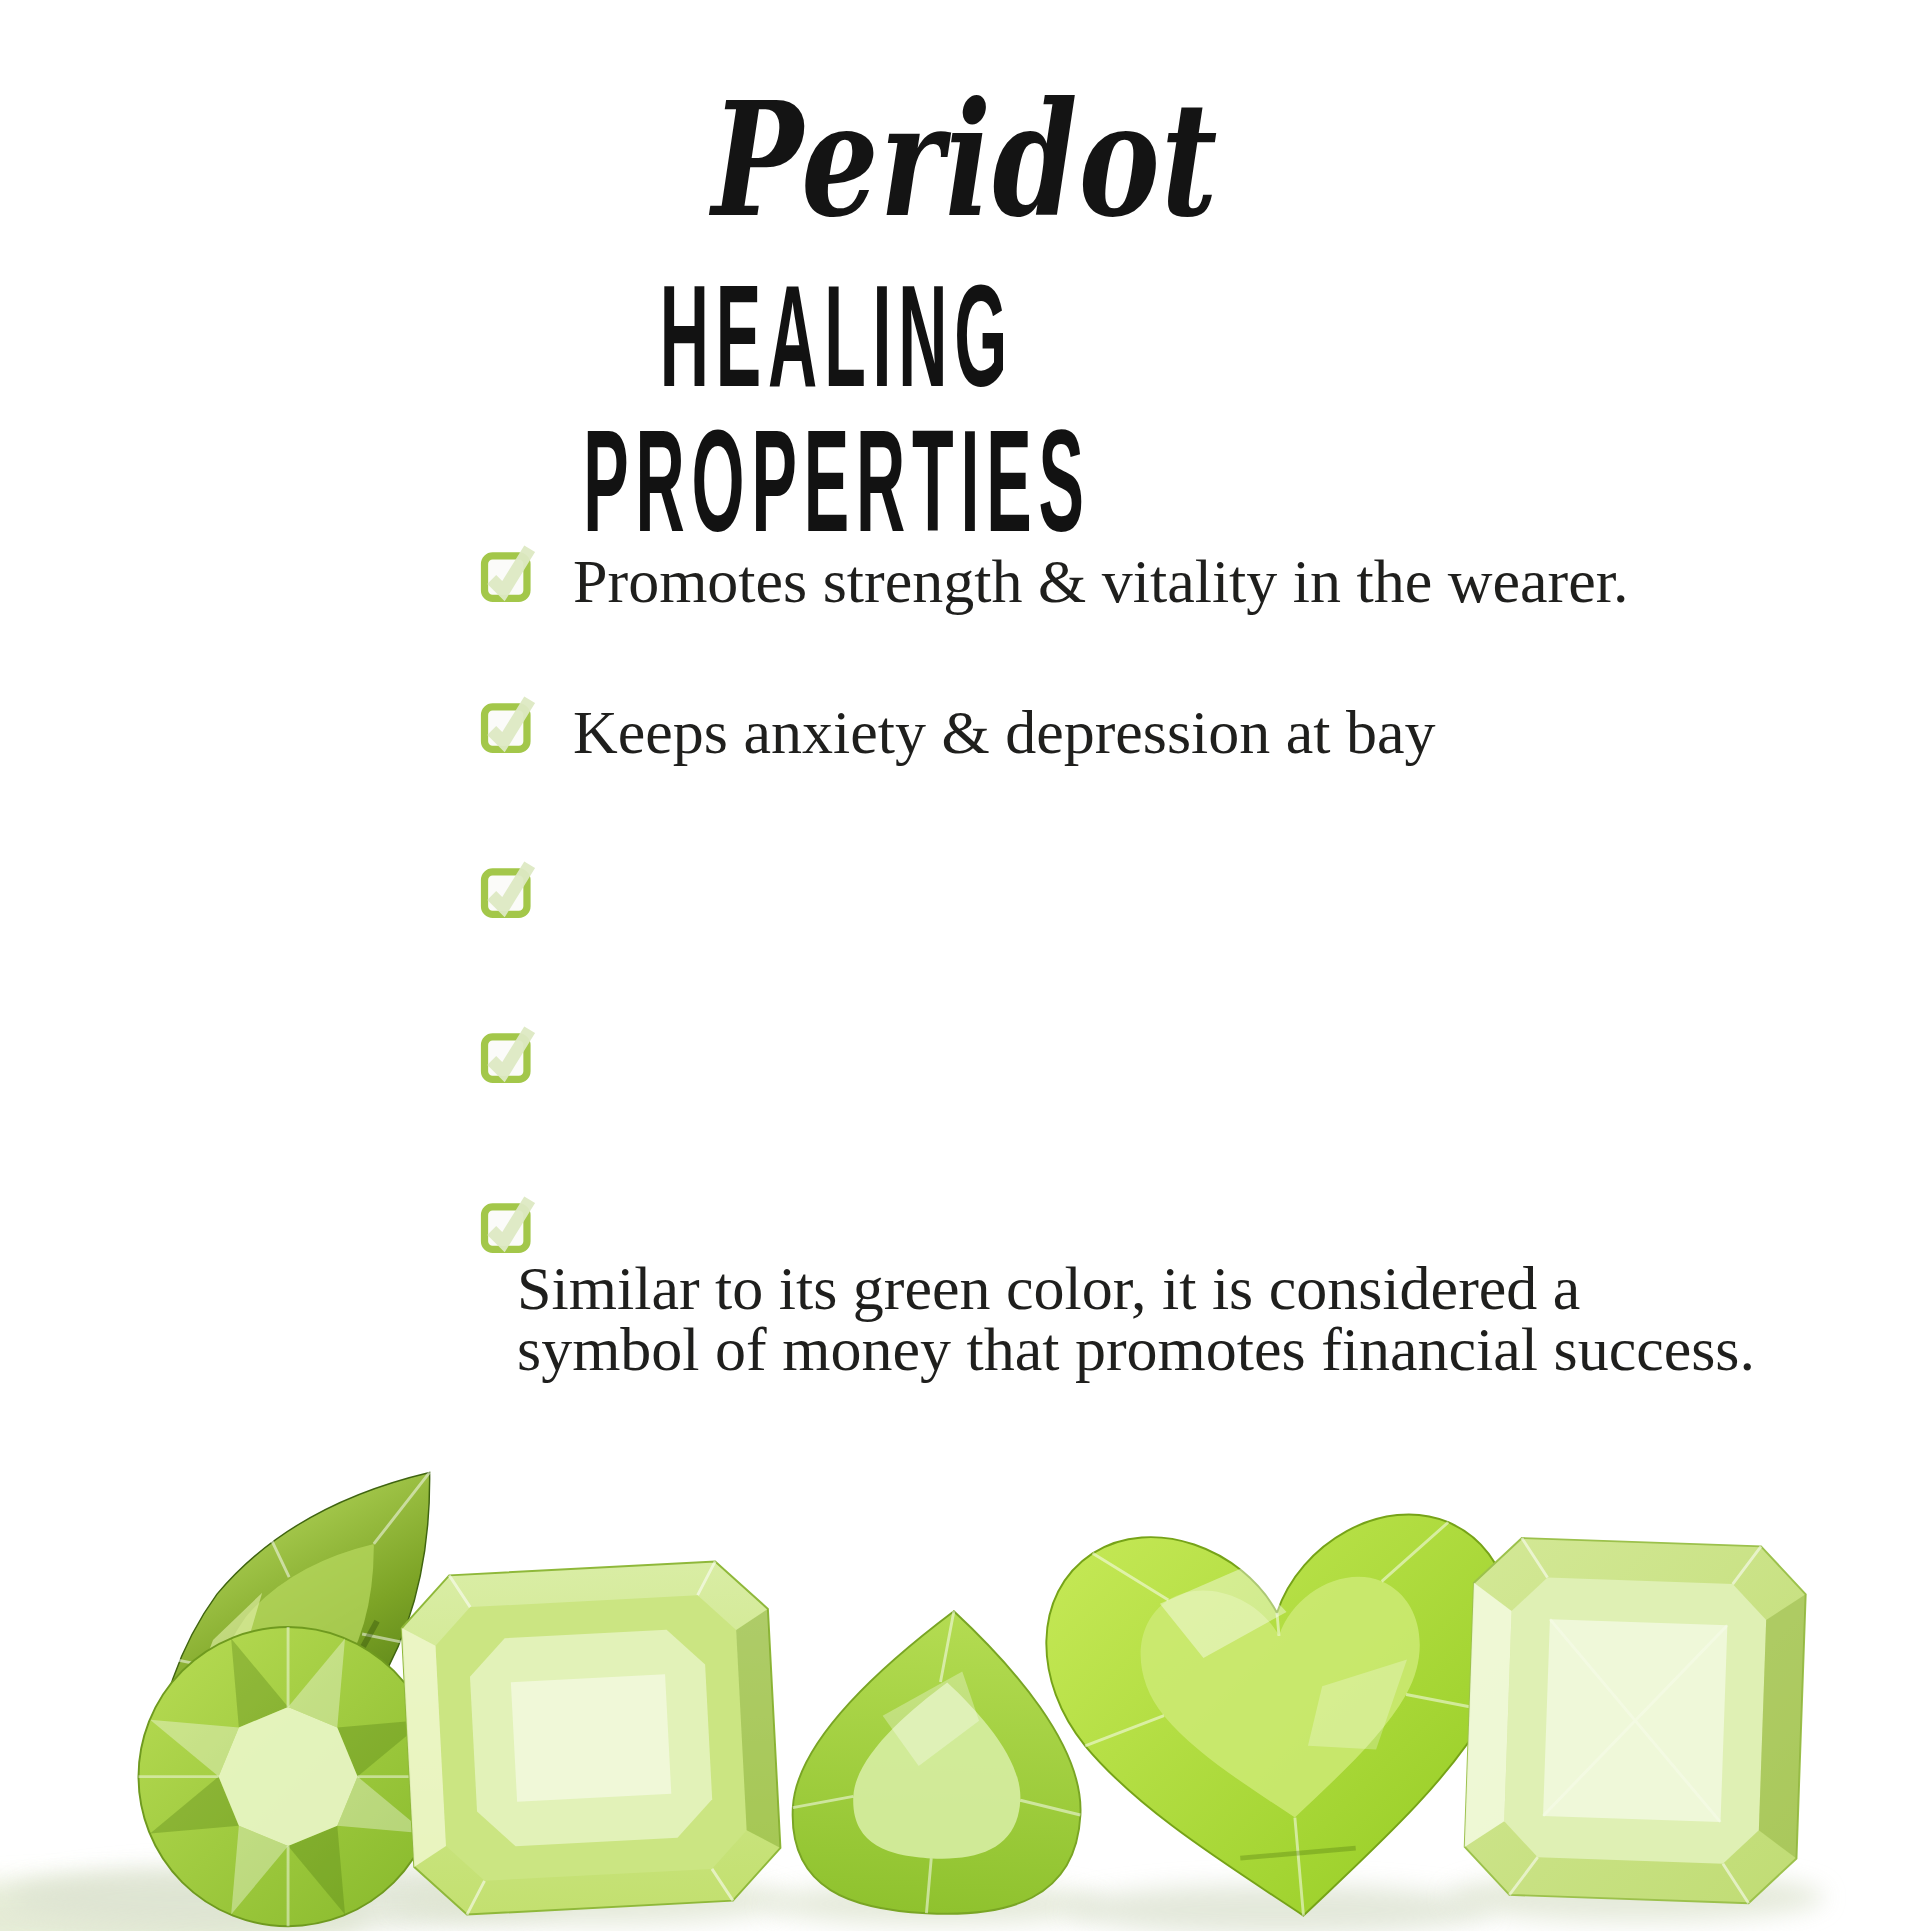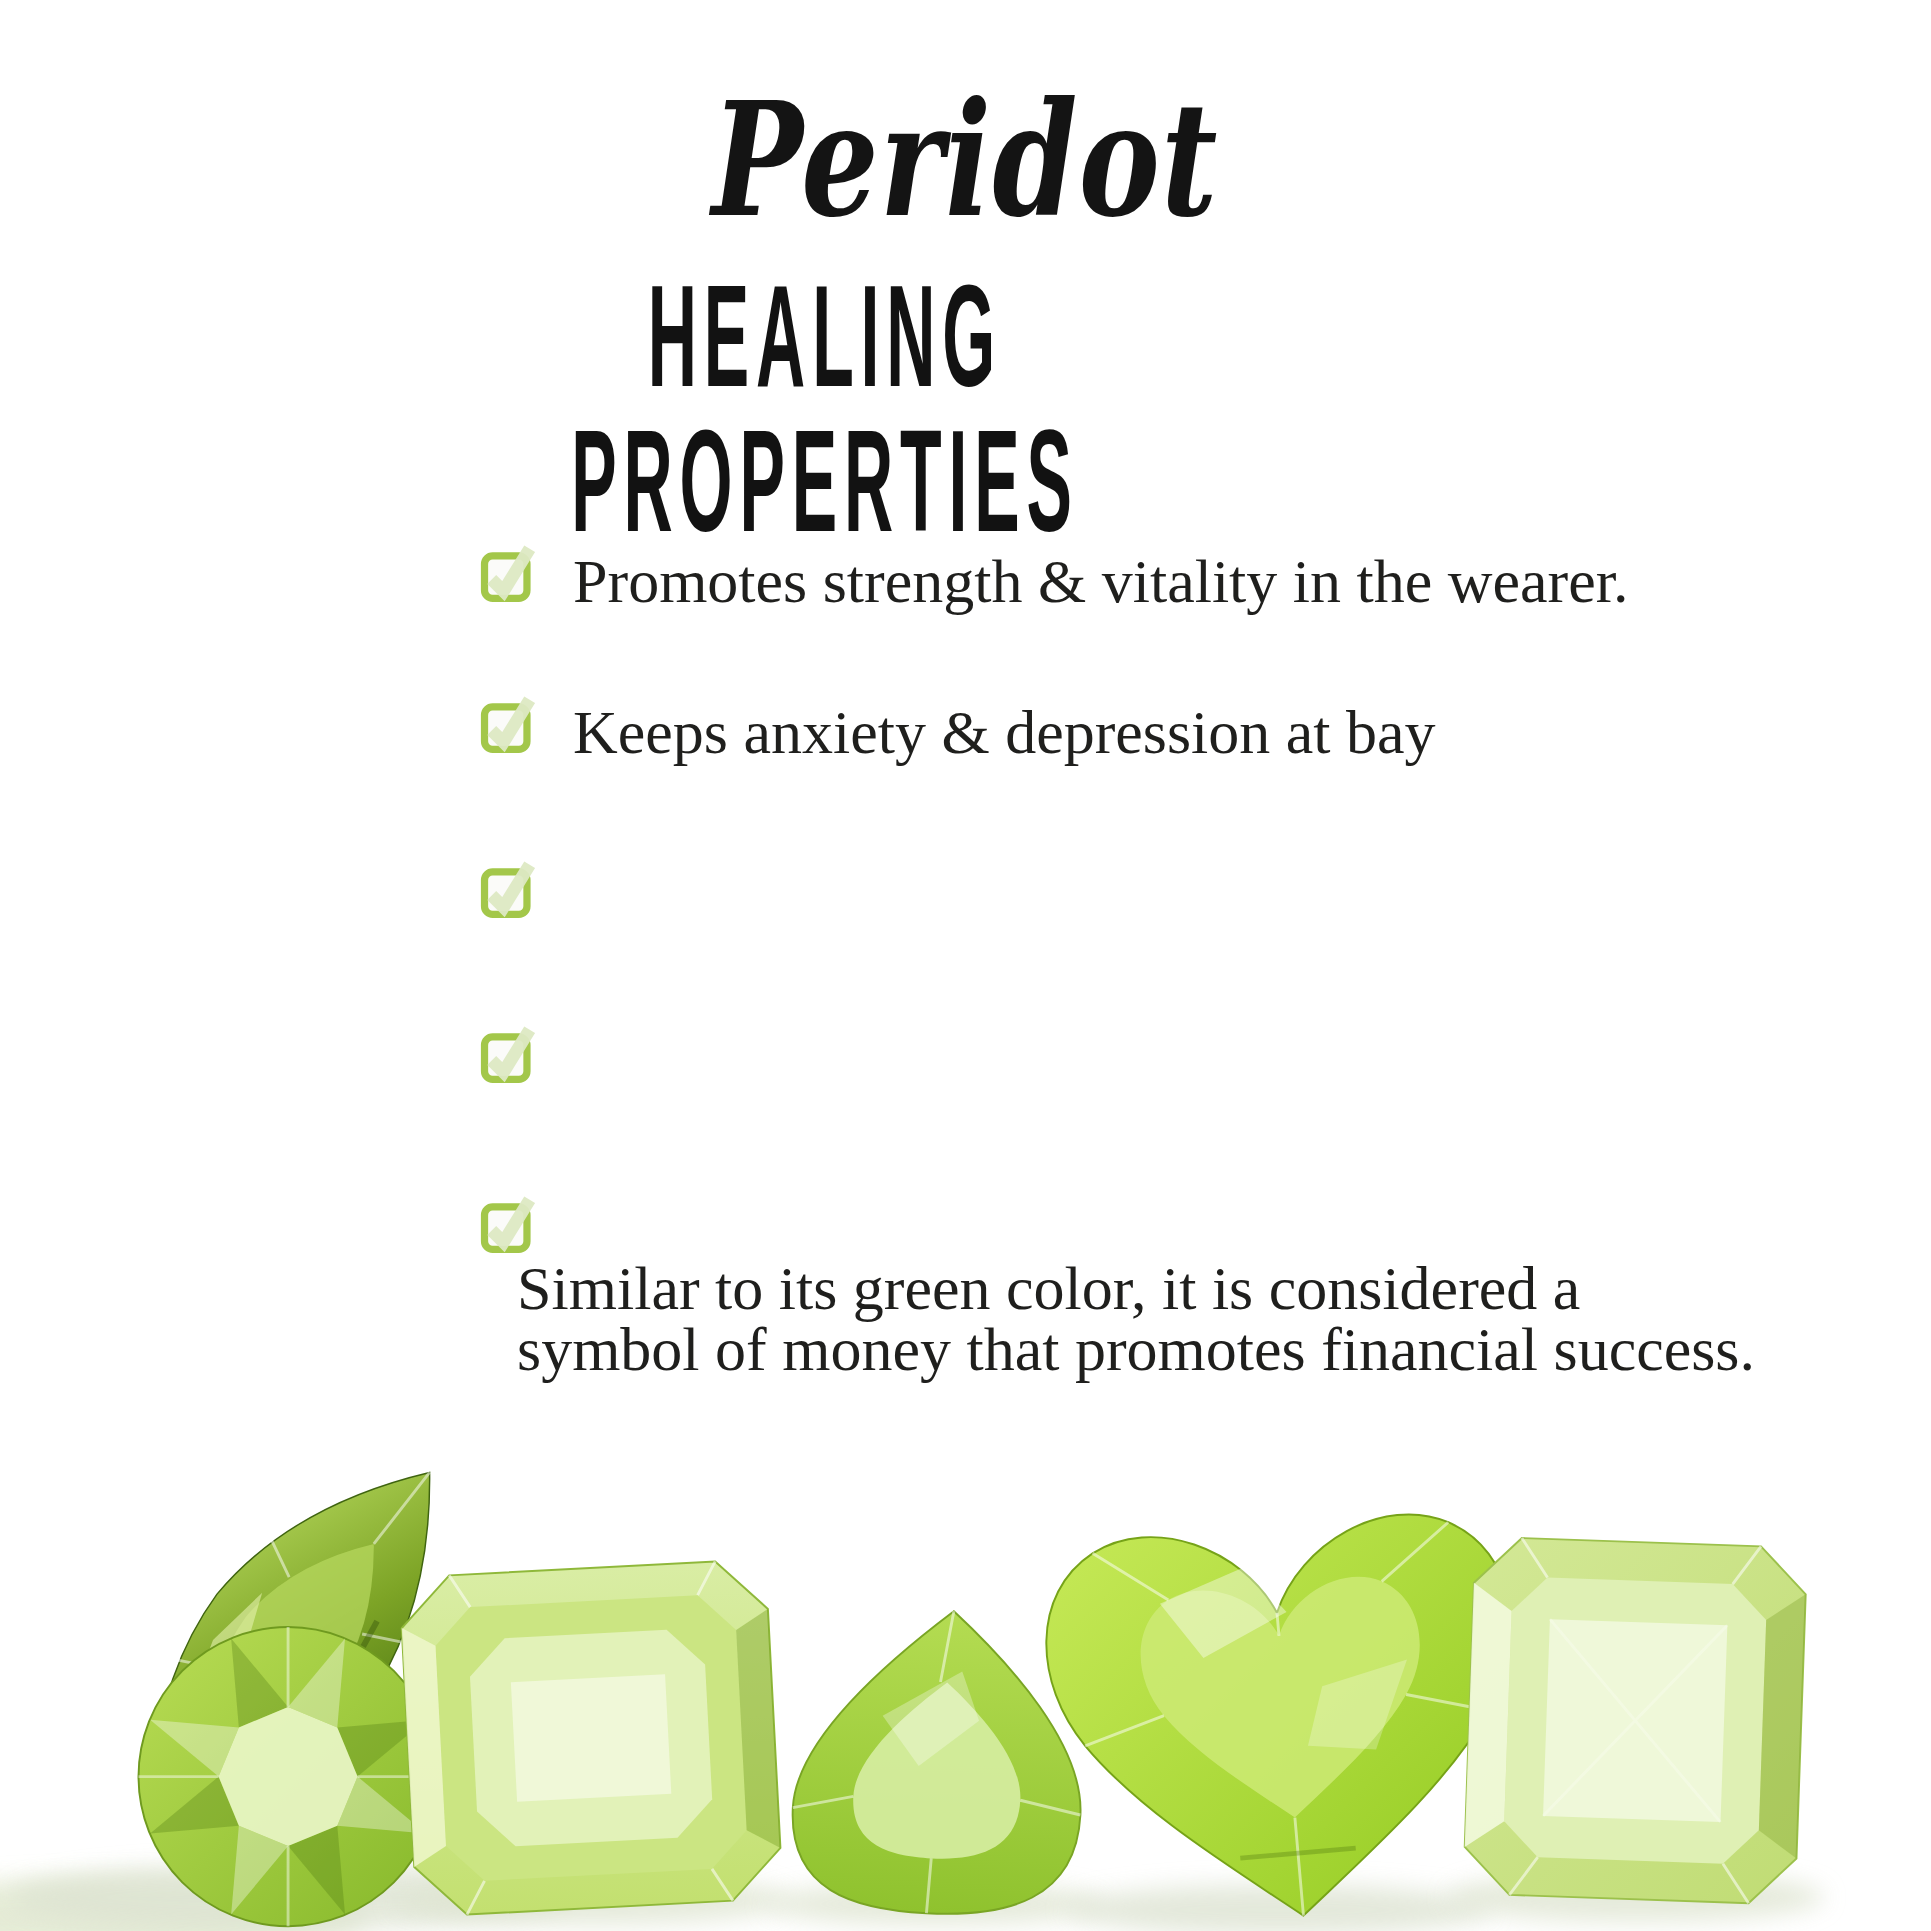--- a/index.html
+++ b/index.html
@@ -6,21 +6,21 @@
   .canvas{position:relative;width:1931px;height:1931px;background:#ffffff;overflow:hidden;
           font-family:"Liberation Serif",serif;color:#1c1c1a;padding-left:11px;}
 
   
   .title{position:absolute;top:81px;left:0;width:1931px;text-align:center;margin:0;
          font-family:"DejaVu Serif",serif;font-style:italic;font-weight:700;
          font-size:158px;line-height:1;color:#141414;letter-spacing:0.01em;}
   .title-inner{display:inline-block;transform:scaleX(0.77);}
 
   
-  .subtitle{position:absolute;top:264px;left:0;width:1650px;text-align:center;margin:0;
+  .subtitle{position:absolute;top:264px;left:12px;width:1650px;text-align:center;margin:0;
             font-family:"Liberation Sans",sans-serif;font-weight:700;
             font-size:145px;line-height:1;color:#121212;letter-spacing:0.10em;word-spacing:0.18em;}
   .subtitle-inner{display:inline-block;transform:scaleX(0.47);}
 
   
   .check-row{position:absolute;left:480px;display:flex;align-items:flex-start;width:1303px;}
   .checkbox{flex:0 0 auto;width:56px;height:56px;}
   .checkbox svg{overflow:visible;display:block;}
   .row-label{margin-left:37px;padding-top:4.8px;
              font-family:"Liberation Serif",serif;font-size:62px;line-height:61px;

